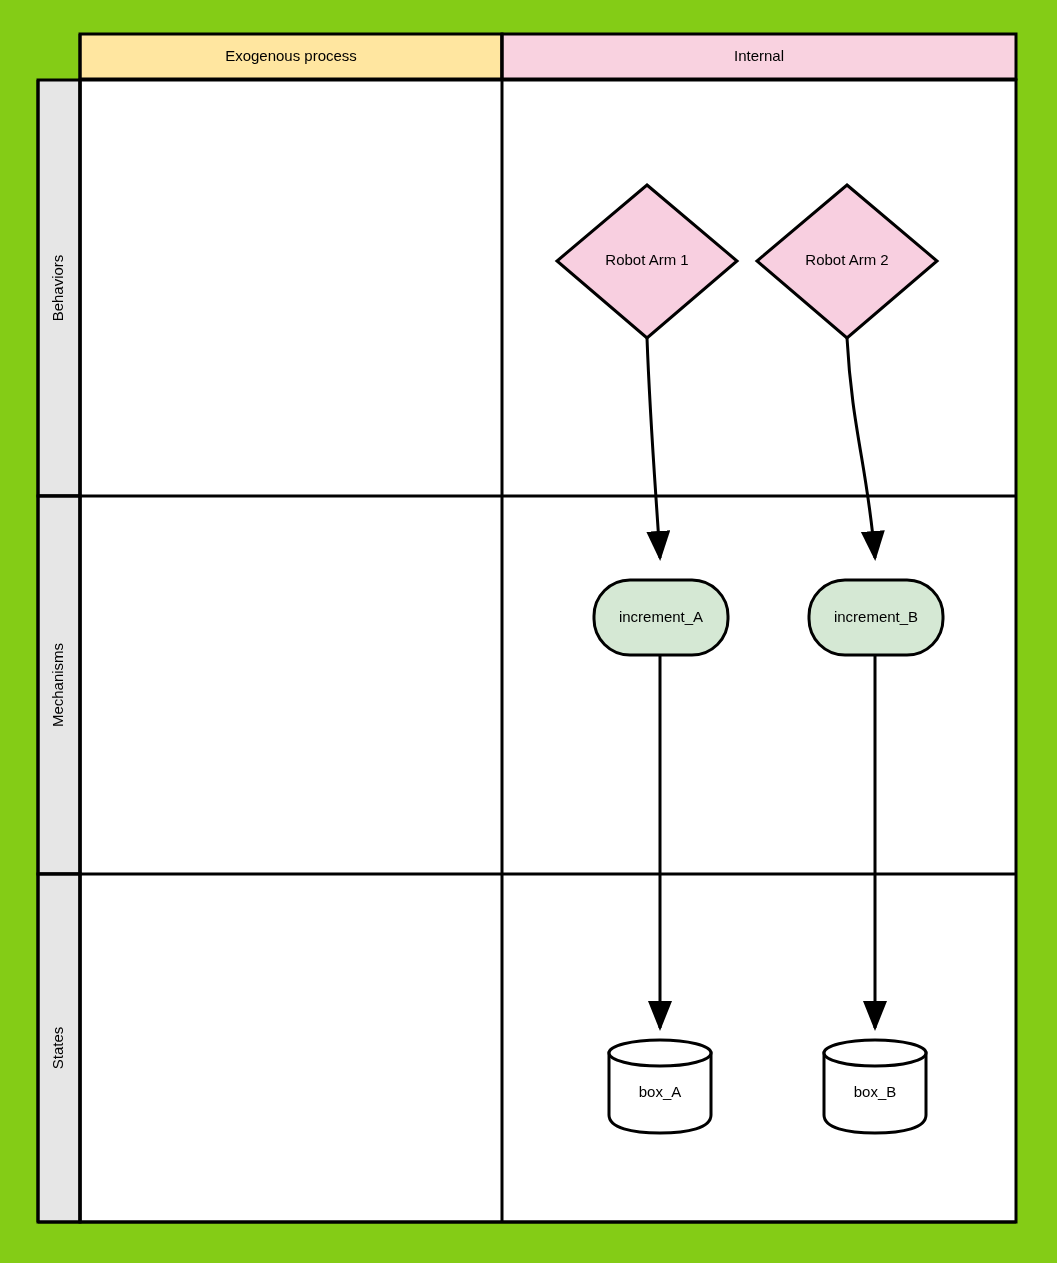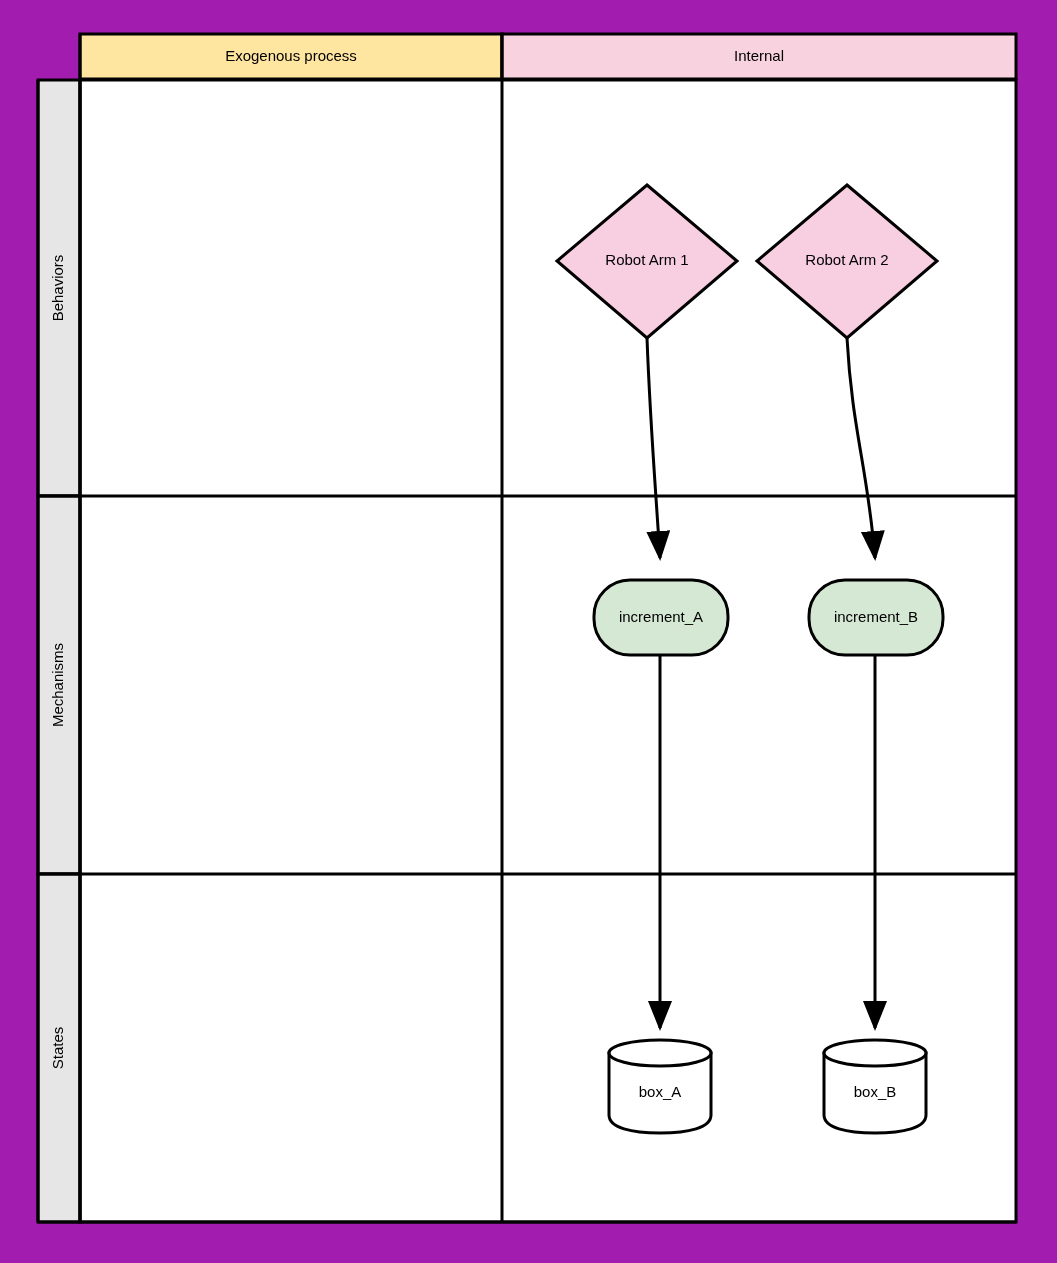--- a/index.html
+++ b/index.html
@@ -8,21 +8,21 @@
     background: #ffffff;
   }
   body {
     font-family: "Liberation Sans", sans-serif;
     -webkit-font-smoothing: antialiased;
   }
   #canvas {
     position: relative;
     width: 1057px;
     height: 1263px;
-    background: #a21caf;
+    background: #84cc16;
     overflow: hidden;
   }
   #diagram-svg {
     position: absolute;
     left: 0;
     top: 0;
     width: 1057px;
     height: 1263px;
     display: block;
   }

